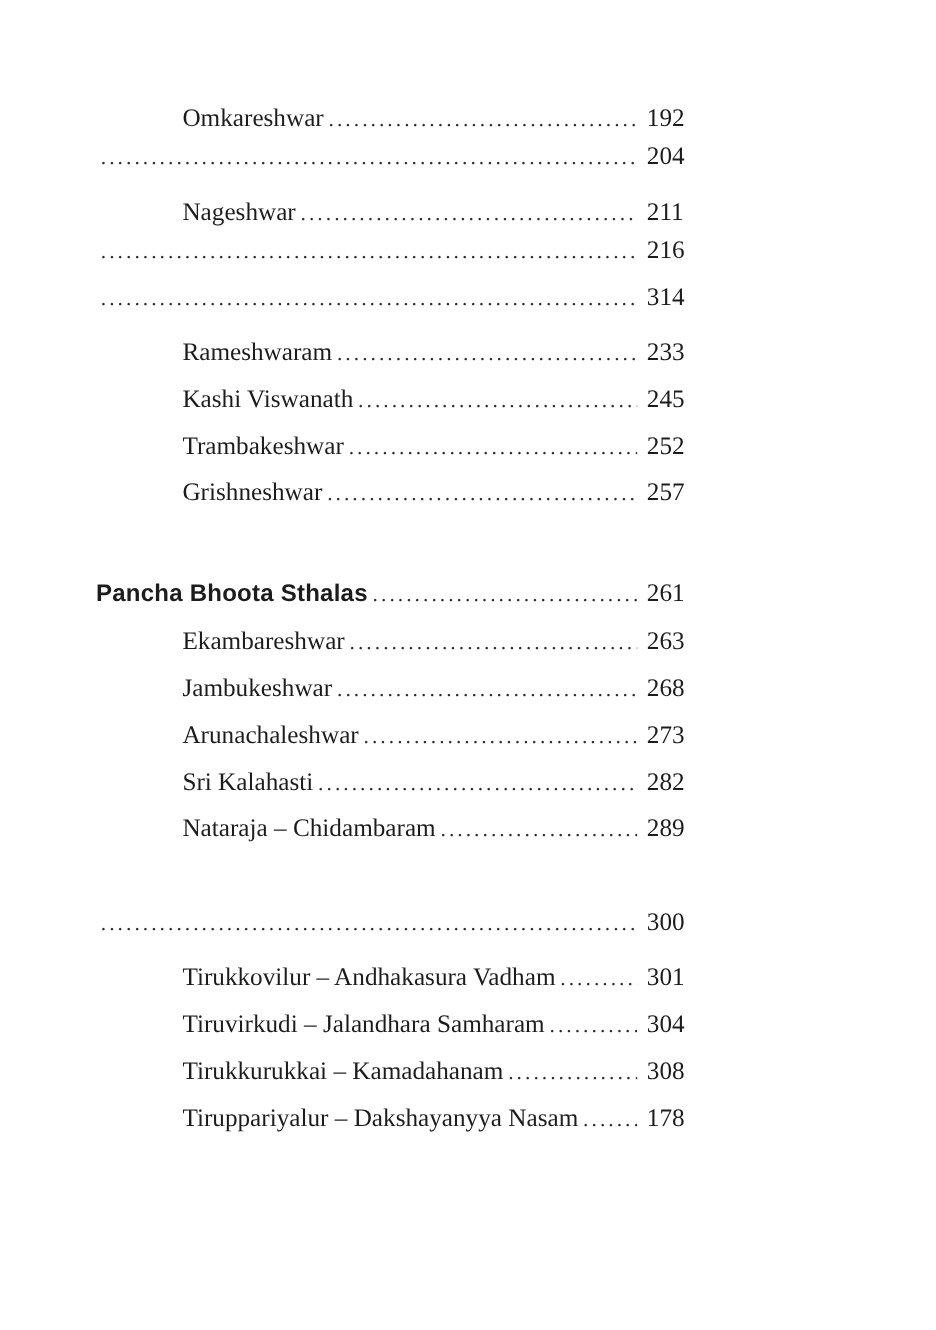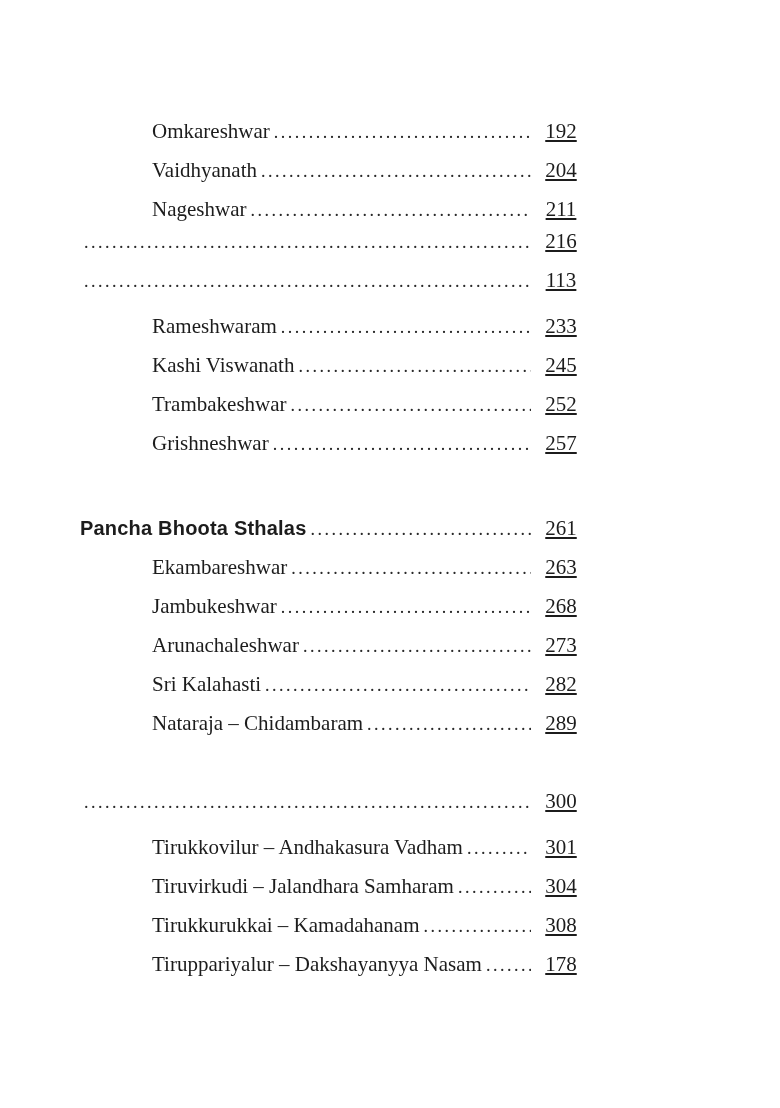--- a/index.html
+++ b/index.html
@@ -11,21 +11,21 @@
     width: 780px;
     height: 1108px;
     overflow: hidden;
     font-family: "Liberation Serif", serif;
     color: #1c1c1c;
   }
   .page {
     box-sizing: border-box;
     width: 676px;
     height: 1108px;
-    padding: 112px 93px 0 80px;
+    padding: 79px 93px 0 80px;
     background: #ffffff;
   }
   .section + .section {
     margin-top: 46px;
   }
   .row {
     display: flex;
     align-items: baseline;
     height: 39px;
   }
@@ -49,54 +49,52 @@
     flex: 1;
     overflow: hidden;
     white-space: nowrap;
     font-size: 18px;
     letter-spacing: 2.5px;
     margin: 0 8px 0 4px;
     color: #2a2a2a;
   }
   .pagenum {
     width: 44px;
-    text-align: center;
+    text-align: left;
     font-size: 21px;
     flex: none;
-    text-decoration: underline;
   }
 </style>
 </head>
 <body>
 
 <div class="page">
   <div id="toc">
       <div class="section">
         <div class="row entry">
           <span class="label">Omkareshwar</span>
           <span class="dots">............................................................................................................................................................................................................................</span>
           <span class="pagenum">192</span>
         </div>
         <div class="row entry">
-          <span class="label">Vaidhyanath</span>
           <span class="dots">............................................................................................................................................................................................................................</span>
           <span class="pagenum">204</span>
         </div>
         <div class="row entry">
           <span class="label">Nageshwar</span>
           <span class="dots">............................................................................................................................................................................................................................</span>
           <span class="pagenum">211</span>
         </div>
         <div class="row entry">
           <span class="dots">............................................................................................................................................................................................................................</span>
           <span class="pagenum">216</span>
         </div>
         <div class="row entry">
           <span class="dots">............................................................................................................................................................................................................................</span>
-          <span class="pagenum">113</span>
+          <span class="pagenum">314</span>
         </div>
         <div class="row entry">
           <span class="label">Rameshwaram</span>
           <span class="dots">............................................................................................................................................................................................................................</span>
           <span class="pagenum">233</span>
         </div>
         <div class="row entry">
           <span class="label">Kashi Viswanath</span>
           <span class="dots">............................................................................................................................................................................................................................</span>
           <span class="pagenum">245</span>

